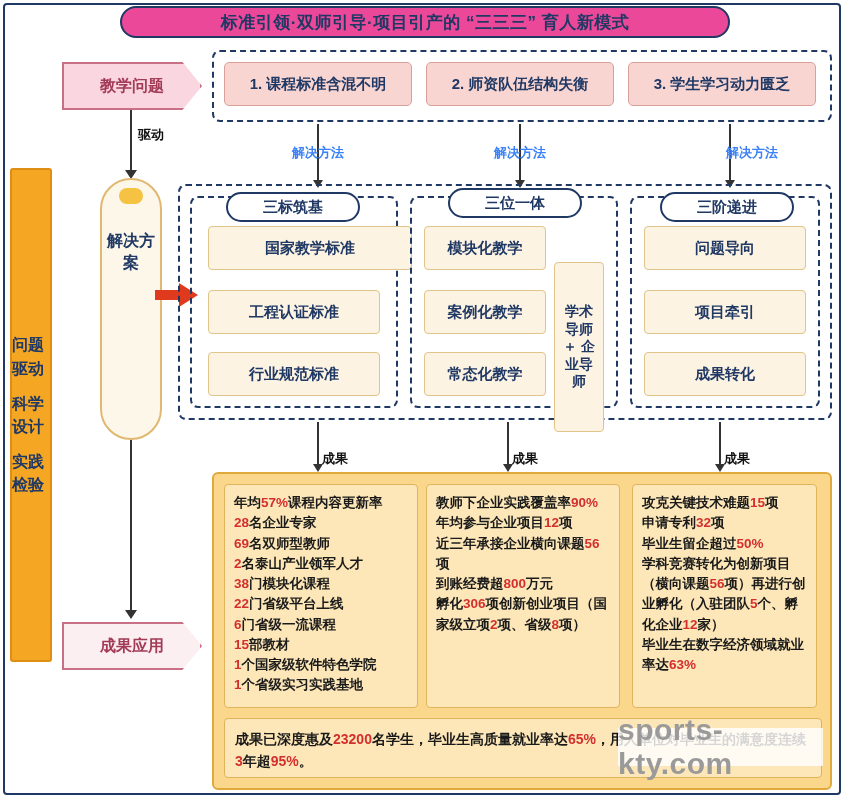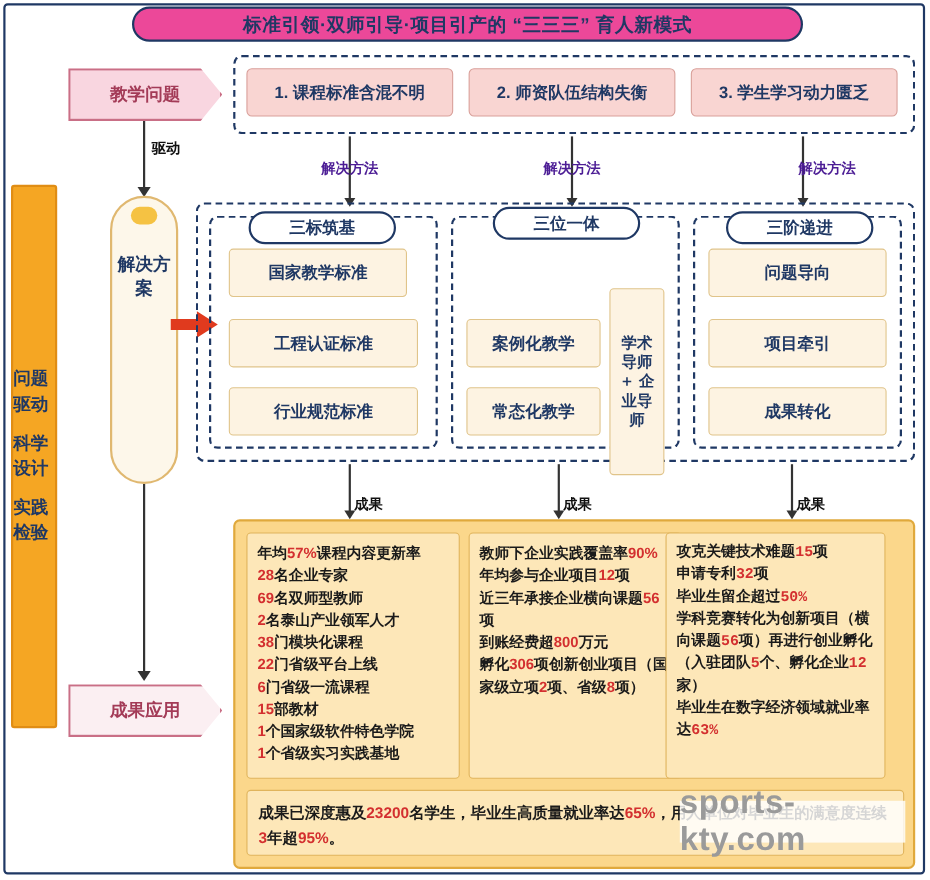--- a/index.html
+++ b/index.html
@@ -86,21 +86,21 @@
   .prob{
     position:absolute;top:62px;height:44px;
     background:#f9d5d2;border:1.5px solid #d9a09a;border-radius:5px;
     display:flex;align-items:center;justify-content:center;
     color:#1f3864;font-weight:bold;font-size:15px;box-sizing:border-box;
   }
   .prob1{left:224px;width:188px;}
   .prob2{left:426px;width:188px;}
   .prob3{left:628px;width:188px;}
 
-  .sol-label{position:absolute;color:#4c1d95;font-weight:bold;font-size:13px;}
+  .sol-label{position:absolute;color:#3b82f6;font-weight:bold;font-size:13px;}
 
   
   .solutions{left:178px;top:184px;width:654px;height:236px;}
   .colbox{
     position:absolute;border:2px dashed #1f3864;border-radius:8px;box-sizing:border-box;
   }
   .col1{left:190px;top:196px;width:208px;height:212px;}
   .col2{left:410px;top:196px;width:208px;height:212px;}
   .col3{left:630px;top:196px;width:190px;height:212px;}
 
@@ -131,21 +131,21 @@
     position:absolute;left:212px;top:472px;width:620px;height:318px;
     background:#fbd78b;border:2px solid #e0a93c;border-radius:6px;box-sizing:border-box;
   }
   .ach-col{
     position:absolute;background:#fde7b8;border:1.5px solid #e0b45c;border-radius:4px;
     box-sizing:border-box;padding:8px 9px;
     color:#1a1a1a;font-size:13.5px;line-height:1.5;font-weight:bold;
   }
   .ach1{left:224px;top:484px;width:194px;height:224px;}
   .ach2{left:426px;top:484px;width:194px;height:224px;}
-  .ach3{left:605px;top:484px;width:200px;height:224px;font-family:Liberation Mono, monospace;}
+  .ach3{left:632px;top:484px;width:185px;height:224px;}
   .ach-sum{
     position:absolute;left:224px;top:718px;width:598px;height:60px;
     background:#fde7b8;border:1.5px solid #e0b45c;border-radius:4px;
     box-sizing:border-box;padding:9px 10px;
     color:#1a1a1a;font-size:14px;line-height:1.6;font-weight:bold;
   }
   .red{color:#d32f2f;}
   .ach-label{position:absolute;color:#111;font-weight:bold;font-size:13px;}
 
   
@@ -213,26 +213,27 @@
   <div class="sol-label" style="left:494px;top:144px;">解决方法</div>
 
   <div class="conn" style="left:729px;top:124px;height:58px;"></div>
   <div class="conn-head" style="left:725px;top:180px;"></div>
   <div class="sol-label" style="left:726px;top:144px;">解决方法</div>
 
   <div class="dash-group solutions"></div>
 
   <div class="colbox col1"></div>
   <div class="coltitle ct1">三标筑基</div>
-  <div class="item" style="left:208px;top:226px;width:162px;">国家教学标准</div>
+  <div class="item" style="left:208px;top:226px;width:204px;">国家教学标准</div>
   <div class="item" style="left:208px;top:290px;width:172px;">工程认证标准</div>
   <div class="item" style="left:208px;top:352px;width:172px;">行业规范标准</div>
 
   <div class="colbox col2"></div>
   <div class="coltitle ct2">三位一体</div>
+  <div class="item" style="left:424px;top:226px;width:122px;">模块化教学</div>
   <div class="item" style="left:424px;top:290px;width:122px;">案例化教学</div>
   <div class="item" style="left:424px;top:352px;width:122px;">常态化教学</div>
   <div class="tall" style="left:554px;top:226px;width:50px;height:170px;padding:4px;">学术导师 ＋ 企业导师</div>
 
   <div class="colbox col3"></div>
   <div class="coltitle ct3">三阶递进</div>
   <div class="item" style="left:644px;top:226px;width:162px;">问题导向</div>
   <div class="item" style="left:644px;top:290px;width:162px;">项目牵引</div>
   <div class="item" style="left:644px;top:352px;width:162px;">成果转化</div>
 

